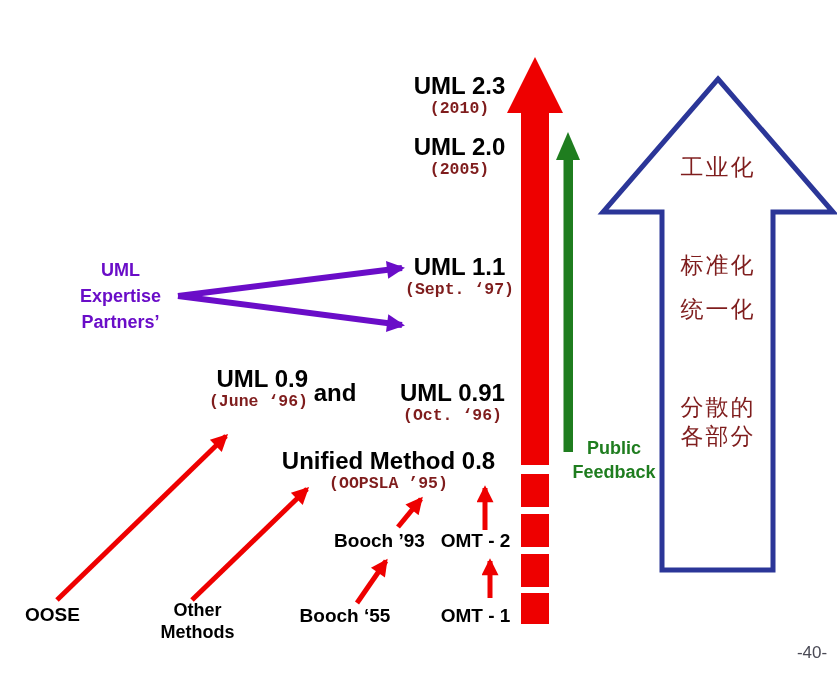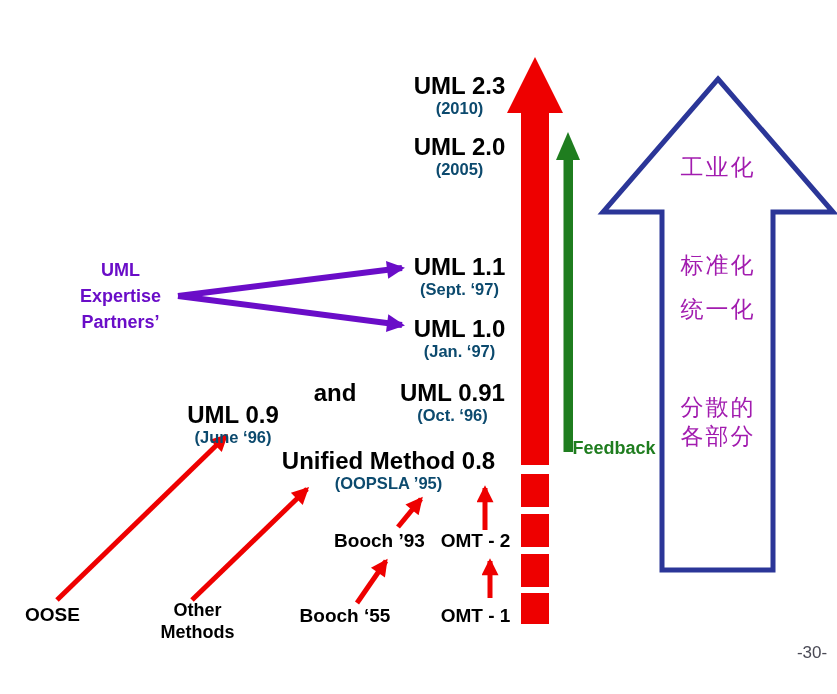--- a/index.html
+++ b/index.html
@@ -3,25 +3,25 @@
 <meta charset="utf-8">
 <style>
   html,body{margin:0;padding:0;background:#fff;}
   #canvas{
     position:relative;width:837px;height:694px;background:#ffffff;
     font-family:"Liberation Sans","DejaVu Sans",sans-serif;overflow:hidden;
   }
   #shapes{position:absolute;left:0;top:0;z-index:1;}
   .txt{position:absolute;z-index:2;text-align:center;}
   .ver-name{font-size:24px;font-weight:bold;color:#000;line-height:27px;letter-spacing:0px;}
-  .ver-date{font-size:16.5px;font-weight:bold;color:#0c4a6e;line-height:19px;}
+  .ver-date{font-size:16.5px;font-weight:bold;color:#7f1d1d;line-height:19px;font-family:Liberation Mono, monospace;}
   .method-label{font-size:19px;font-weight:bold;color:#000;line-height:22px;}
   .purple-label{font-size:18px;font-weight:bold;color:#6a0dc8;line-height:26px;}
   .green-label{font-size:18px;font-weight:bold;color:#1f7d1f;line-height:24px;}
-  .cjk{font-size:23px;color:#a21caf;letter-spacing:2px;line-height:29px;
+  .cjk{font-size:23px;color:#7f1d1d;letter-spacing:2px;line-height:29px;
        font-family:Liberation Sans, sans-serif;text-align:center;}
   .page-num{font-size:17px;color:#4a4a55;font-weight:normal;}
 </style>
 </head>
 <body>
 
 <div id="canvas">
 
   <svg id="shapes" width="837" height="694" viewBox="0 0 837 694">
     <defs>
@@ -63,26 +63,22 @@
     <div class="ver-date">(2010)</div>
   </div>
   <div class="txt" style="left:377px;top:133px;width:165px;">
     <div class="ver-name">UML 2.0</div>
     <div class="ver-date">(2005)</div>
   </div>
   <div class="txt" style="left:377px;top:253px;width:165px;">
     <div class="ver-name">UML 1.1</div>
     <div class="ver-date">(Sept. ‘97)</div>
   </div>
-  <div class="txt" style="left:377px;top:315px;width:165px;">
-    <div class="ver-name">UML 1.0</div>
-    <div class="ver-date">(Jan. ‘97)</div>
-  </div>
 
-  <div class="txt" style="left:158px;top:401px;width:150px;">
+  <div class="txt" style="left:158px;top:365px;width:150px;text-align:right;">
     <div class="ver-name">UML 0.9</div>
     <div class="ver-date">(June ‘96)</div>
   </div>
   <div class="txt ver-name" style="left:305px;top:379px;width:60px;">and</div>
   <div class="txt" style="left:375px;top:379px;width:155px;">
     <div class="ver-name">UML 0.91</div>
     <div class="ver-date">(Oct. ‘96)</div>
   </div>
 
   <div class="txt" style="left:256px;top:447px;width:265px;">
@@ -100,26 +96,27 @@
     <div class="method-label" style="font-size:18px;">Methods</div>
   </div>
 
   <div class="txt" style="left:53px;top:257px;width:135px;">
     <div class="purple-label">UML</div>
     <div class="purple-label">Expertise</div>
     <div class="purple-label">Partners’</div>
   </div>
 
   <div class="txt" style="left:558px;top:436px;width:112px;">
+    <div class="green-label">Public</div>
     <div class="green-label">Feedback</div>
   </div>
 
   <div class="txt cjk" style="left:657px;top:153px;width:122px;">工业化</div>
   <div class="txt cjk" style="left:657px;top:211px;width:122px;margin-top:40px;">标准化</div>
   <div class="txt cjk" style="left:657px;top:295px;width:122px;">统一化</div>
   <div class="txt" style="left:657px;top:393px;width:122px;">
     <div class="cjk">分散的</div>
     <div class="cjk">各部分</div>
   </div>
 
-  <div class="txt page-num" style="left:788px;top:643px;width:48px;">-30-</div>
+  <div class="txt page-num" style="left:788px;top:643px;width:48px;">-40-</div>
 
 </div>
 
 </body></html>

